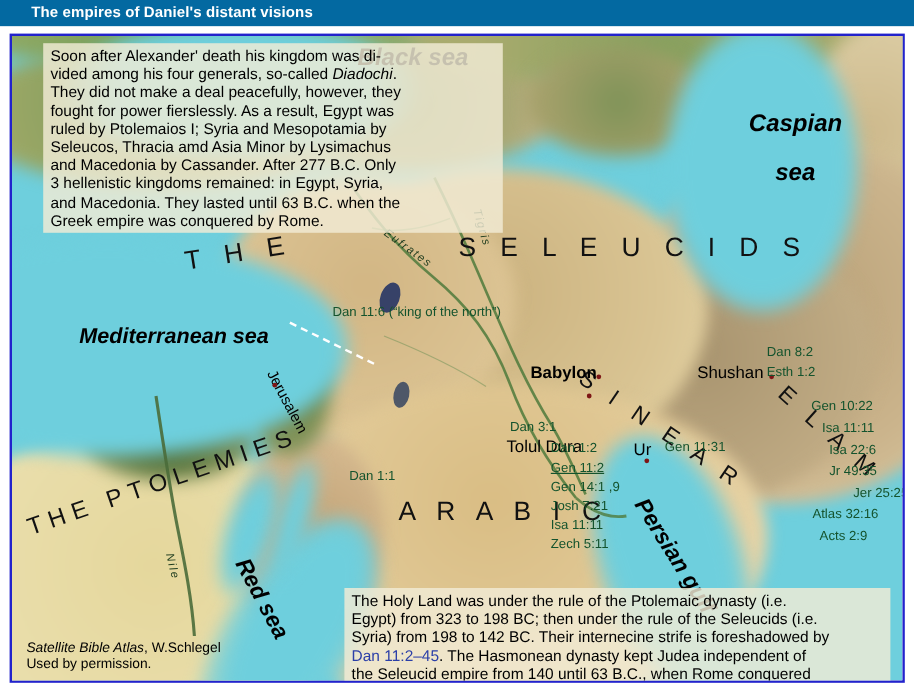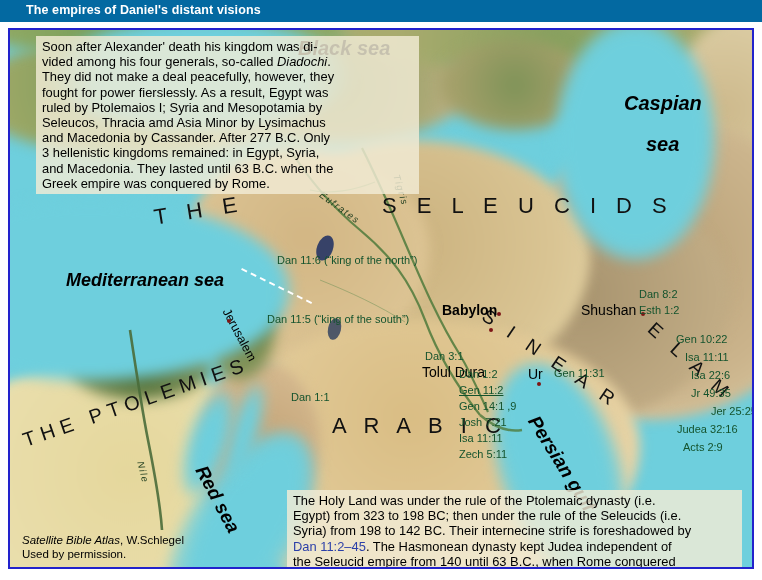--- a/index.html
+++ b/index.html
@@ -170,42 +170,41 @@
       <div class="cityname" style="left:412px;top:306px;font-size:14px;margin-top:28px;">Tolul Dura</div>
       <div class="citydot" style="left:479px;top:298px;"></div>
 
       <div class="cityname" style="left:518px;top:336px;font-size:14px;">Ur</div>
       <div class="citydot" style="left:527px;top:352px;"></div>
 
       <div class="cityname rot" style="left:222px;top:276px;font-size:12.5px;transform:rotate(62deg);">Jerusalem</div>
       <div class="citydot" style="left:217px;top:289px;"></div>
 
       <div class="ref" style="left:267px;top:224px;">Dan 11:6 (“king of the north”)</div>
-      <div class="ref" style="left:257px;top:283px;">Dan 11:5 (“king of the south”)</div>
 
       <div class="ref" style="left:415px;top:320px;">Dan 3:1</div>
       <div class="ref" style="left:544px;top:337px;">Gen 11:31</div>
       <div class="ref" style="left:281px;top:361px;">Dan 1:1</div>
 
       <div class="ref" style="left:449px;top:338px;">Dan 1:2</div>
       <div class="ref" style="left:449px;top:354px;text-decoration:underline;">Gen 11:2</div>
       <div class="ref" style="left:449px;top:370px;">Gen 14:1 ,9</div>
       <div class="ref" style="left:449px;top:386px;">Josh 7:21</div>
       <div class="ref" style="left:449px;top:402px;">Isa 11:11</div>
       <div class="ref" style="left:449px;top:418px;">Zech 5:11</div>
 
       <div class="ref" style="left:629px;top:258px;">Dan 8:2</div>
       <div class="ref" style="left:629px;top:274px;">Esth 1:2</div>
 
       <div class="ref" style="left:666px;top:303px;">Gen 10:22</div>
       <div class="ref" style="left:675px;top:321px;">Isa 11:11</div>
       <div class="ref" style="left:681px;top:339px;">Isa 22:6</div>
       <div class="ref" style="left:681px;top:357px;">Jr 49:35</div>
       <div class="ref" style="left:673px;top:375px;margin-left:28px;">Jer 25:25</div>
-      <div class="ref" style="left:667px;top:393px;">Judea 32:16</div>
+      <div class="ref" style="left:667px;top:393px;">Atlas 32:16</div>
       <div class="ref" style="left:673px;top:411px;">Acts 2:9</div>
 
       <div class="panel" id="panel-top">
         <div>Soon after Alexander' death his kingdom was di-</div>
         <div>vided among his four generals, so-called <i>Diadochi</i>.</div>
         <div>They did not make a deal peacefully, however, they</div>
         <div>fought for power fierslessly. As a result, Egypt was</div>
         <div>ruled by Ptolemaios I; Syria and Mesopotamia by</div>
         <div>Seleucos, Thracia amd Asia Minor by Lysimachus</div>
         <div>and Macedonia by Cassander. After 277 B.C. Only</div>

